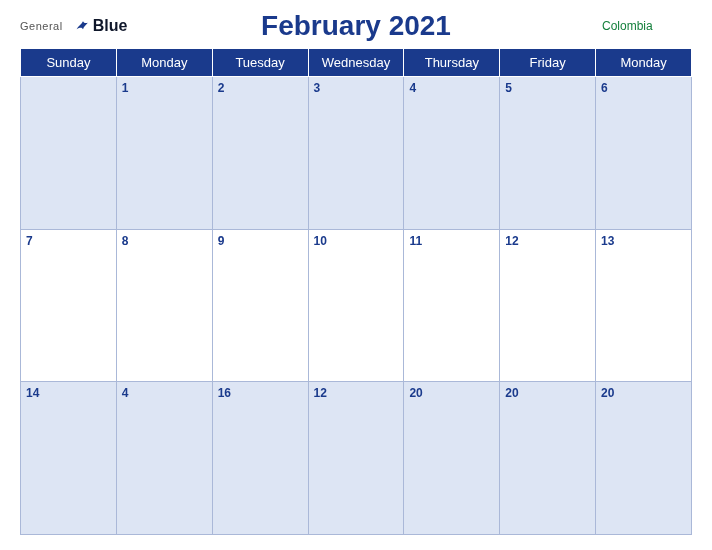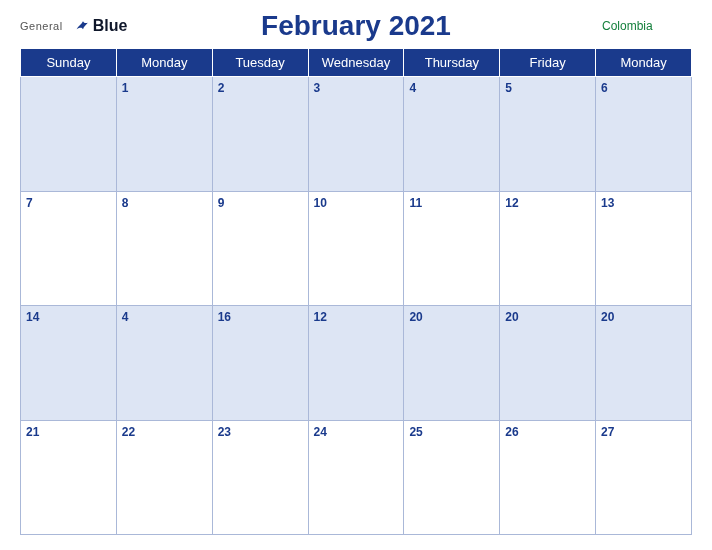--- a/index.html
+++ b/index.html
@@ -165,23 +165,14 @@
       </tr>
       <tr>
         <td><span class="day-number">14</span></td>
         <td><span class="day-number">4</span></td>
         <td><span class="day-number">16</span></td>
         <td><span class="day-number">12</span></td>
         <td><span class="day-number">20</span></td>
         <td><span class="day-number">20</span></td>
         <td><span class="day-number">20</span></td>
       </tr>
-      <tr>
-        <td><span class="day-number">21</span></td>
-        <td><span class="day-number">22</span></td>
-        <td><span class="day-number">23</span></td>
-        <td><span class="day-number">24</span></td>
-        <td><span class="day-number">25</span></td>
-        <td><span class="day-number">26</span></td>
-        <td><span class="day-number">27</span></td>
-      </tr>
     </tbody>
 </table>
 
 </body></html>

